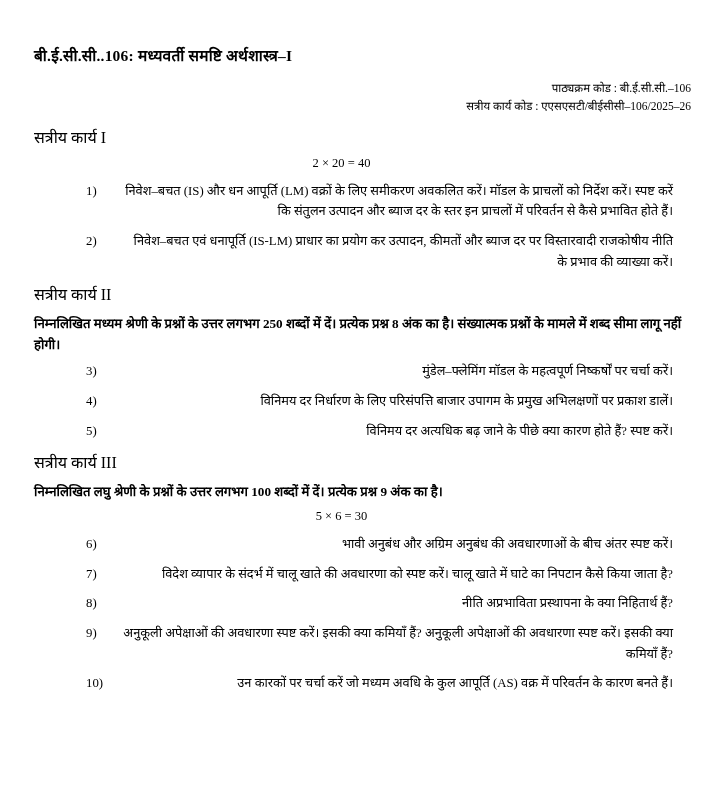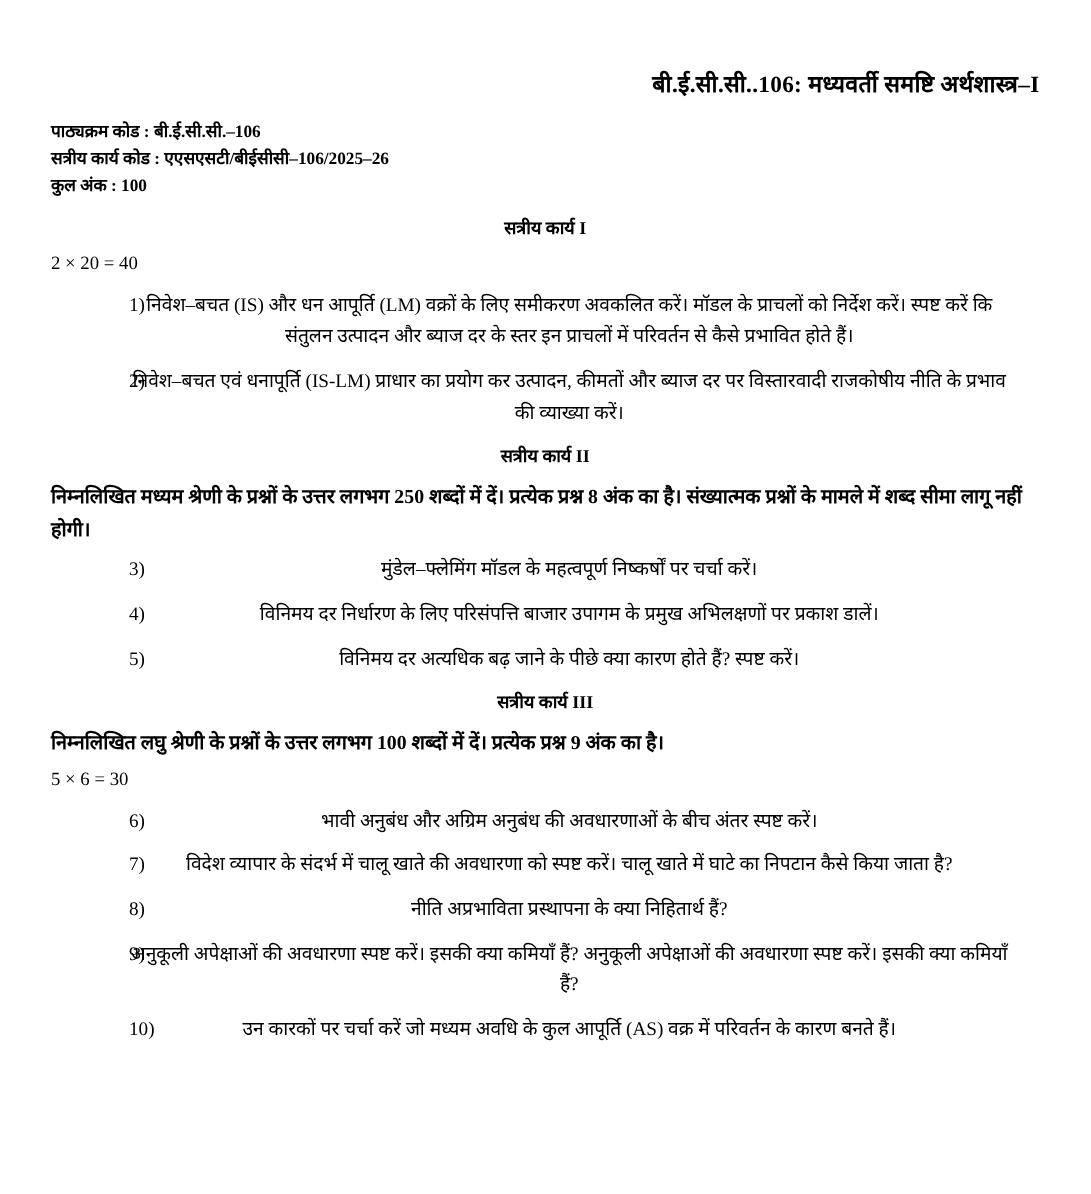--- a/index.html
+++ b/index.html
@@ -16,51 +16,50 @@
     overflow: hidden;
   }
   .page {
     width: 727px;
     height: 796px;
     box-sizing: border-box;
     padding: 44px 34px 10px 34px;
     position: relative;
   }
   .doc-title {
-    text-align: right;
+    text-align: left;
     font-size: 15.5px;
     font-weight: bold;
     letter-spacing: 0.2px;
     margin: 0 0 14px 0;
   }
   .meta-block {
-    text-align: left;
+    text-align: right;
     font-size: 11.5px;
-    font-weight: bold;
+    font-weight: normal;
     line-height: 1.55;
     margin: 0 2px 10px 0;
   }
   .meta-line {
     display: block;
   }
   .section-heading {
-    text-align: center;
-    font-size: 12px;
-    font-weight: bold;
+    font-size: 16px;
+    font-weight: normal;
     margin: 10px 0 8px 0;
   }
   .instructions {
     font-size: 13.2px;
     font-weight: bold;
     line-height: 1.62;
     text-align: left;
     margin: 0 0 6px 0;
   }
   .marks-line {
-    text-align: left;
+    text-align: center;
     font-size: 12.5px;
     margin: 4px 44px 10px 0;
   }
   ol.qlist {
     list-style: none;
     margin: 0 0 6px 0;
     padding: 0;
   }
   ol.qlist li {
     display: flex;
@@ -71,38 +70,38 @@
   }
   .q-num {
     width: 46px;
     flex: 0 0 46px;
     padding-left: 52px;
     box-sizing: border-box;
   }
   .q-text {
     flex: 1 1 auto;
     padding-right: 20px;
-    text-align: center;
+    text-align: right;
+    margin-left: 36px;
   }
   .sec2 ol.qlist li,
   .sec3 ol.qlist li {
     font-size: 12.8px;
   }
 </style>
 </head>
 <body>
 
 <div class="page">
 
   <div class="doc-title">बी.ई.सी.सी..106: मध्यवर्ती समष्टि अर्थशास्त्र–I</div>
 
   <div class="meta-block">
     <span class="meta-line">पाठ्यक्रम कोड : बी.ई.सी.सी.–106</span>
     <span class="meta-line">सत्रीय कार्य कोड : एएसएसटी/बीईसीसी–106/2025–26</span>
-    <span class="meta-line">कुल अंक : 100</span>
   </div>
 
   <div class="section sec1">
     <div class="section-heading">सत्रीय कार्य I</div>
     <div class="marks-line">2 × 20 = 40</div>
     <ol class="qlist">
       <li>
         <span class="q-num">1)</span>
         <span class="q-text">निवेश–बचत (IS) और धन आपूर्ति (LM) वक्रों के लिए समीकरण अवकलित करें। मॉडल के प्राचलों को निर्देश करें। स्पष्ट करें कि संतुलन उत्पादन और ब्याज दर के स्तर इन प्राचलों में परिवर्तन से कैसे प्रभावित होते हैं।</span>
       </li>

